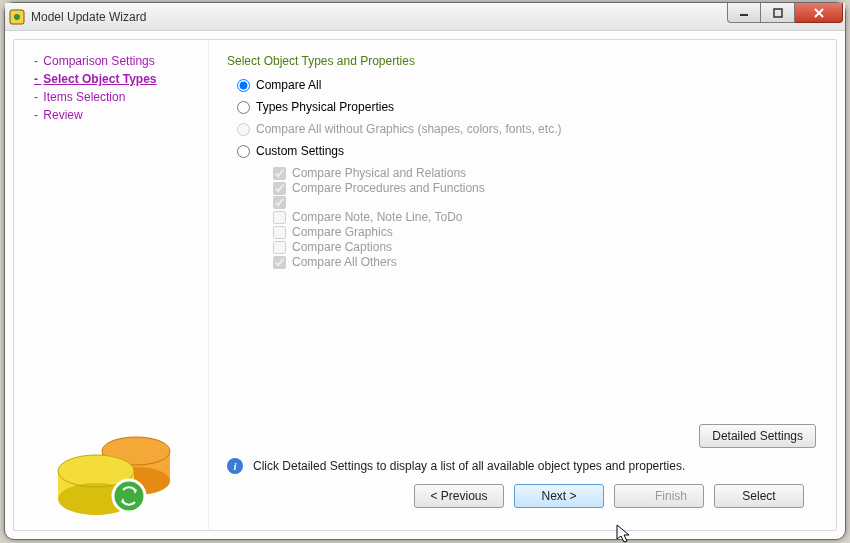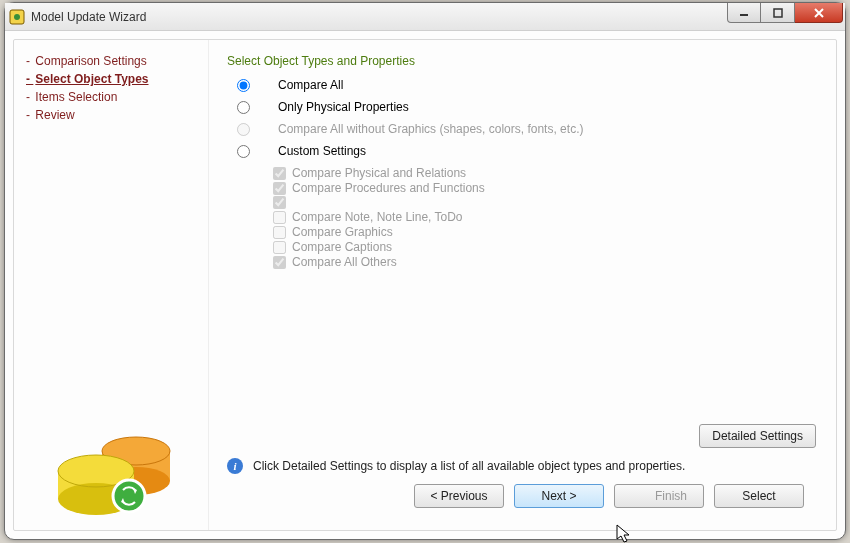--- a/index.html
+++ b/index.html
@@ -23,28 +23,28 @@
   .winbtn.close { width:48px; background:linear-gradient(#e67b6a,#c83a24); border-color:#8a2b1d; border-radius:0 0 4px 0; }
   .winbtn.min { border-radius:0 0 0 4px; }
   .winbtn svg { display:block; }
   .body { flex:1; padding:8px; }
   .panel {
     width:100%; height:100%; border:1px solid #d9d9d9; border-radius:2px;
     display:flex; background:#fdfdfd; position:relative;
   }
   .sidebar { width:195px; padding:14px 12px; border-right:1px solid #eee; display:flex; flex-direction:column; }
   .navlist { list-style:none; margin:0; padding:0; }
-  .navlist li { color:#7f1d1d; margin-bottom:4px; cursor:pointer; }
+  .navlist li { color:#a21caf; margin-bottom:4px; cursor:pointer;margin-left:8px; }
   .navlist li .dash { margin-right:2px; }
   .navlist li.current { font-weight:bold; text-decoration:underline; }
   .decor { margin-top:auto; height:130px; display:flex; align-items:flex-end; justify-content:center; }
   .main { flex:1; padding:14px 18px 10px 18px; display:flex; flex-direction:column; }
   .section-title { color:#4d7c0f; margin-bottom:10px; }
   .radios { margin-left:10px; }
-  .radio-row { display:flex; align-items:flex-end; margin-bottom:8px;gap:22px; }
+  .radio-row { display:flex; align-items:flex-end; margin-bottom:8px; }
   .radio-row input { margin:0 6px 0 0; }
   .radio-row.disabled { color:#9c9c9c; }
   .checks { margin:2px 0 0 36px; }
   .check-row { display:flex; align-items:center; margin-bottom:1px; color:#9c9c9c; }
   .check-row input { margin:0 6px 0 0; }
   input[type=checkbox][disabled] { accent-color:#9c9c9c; }
   .detailed-row { margin-top:auto; display:flex; justify-content:flex-end; padding-right:2px; }
   .info-row { display:flex; align-items:center; margin-top:10px; color:#222; }
   .info-icon { width:16px; height:16px; margin-right:10px; border-radius:50%; background:#3a7bd5; display:flex; align-items:center; justify-content:center; color:#fff; font-weight:bold; font-size:11px; font-style:italic; font-family:Georgia,serif; }
   .footer { display:flex; justify-content:flex-end; gap:10px; padding:10px 14px 12px 0; }
@@ -119,21 +119,21 @@
       <div class="main">
         <div class="section-title">Select Object Types and Properties</div>
 
         <div class="radios">
           <label class="radio-row">
             <input type="radio" name="mode" checked="" style="">
             <span>Compare All</span>
           </label>
           <label class="radio-row">
             <input type="radio" name="mode" style="">
-            <span>Only Physical Properties</span>
+            <span>Types Physical Properties</span>
           </label>
           <label class="radio-row disabled">
             <input type="radio" name="mode" disabled="" style="">
             <span>Compare All without Graphics (shapes, colors, fonts, etc.)</span>
           </label>
           <label class="radio-row">
             <input type="radio" name="mode" style="">
             <span>Custom Settings</span>
           </label>
 

